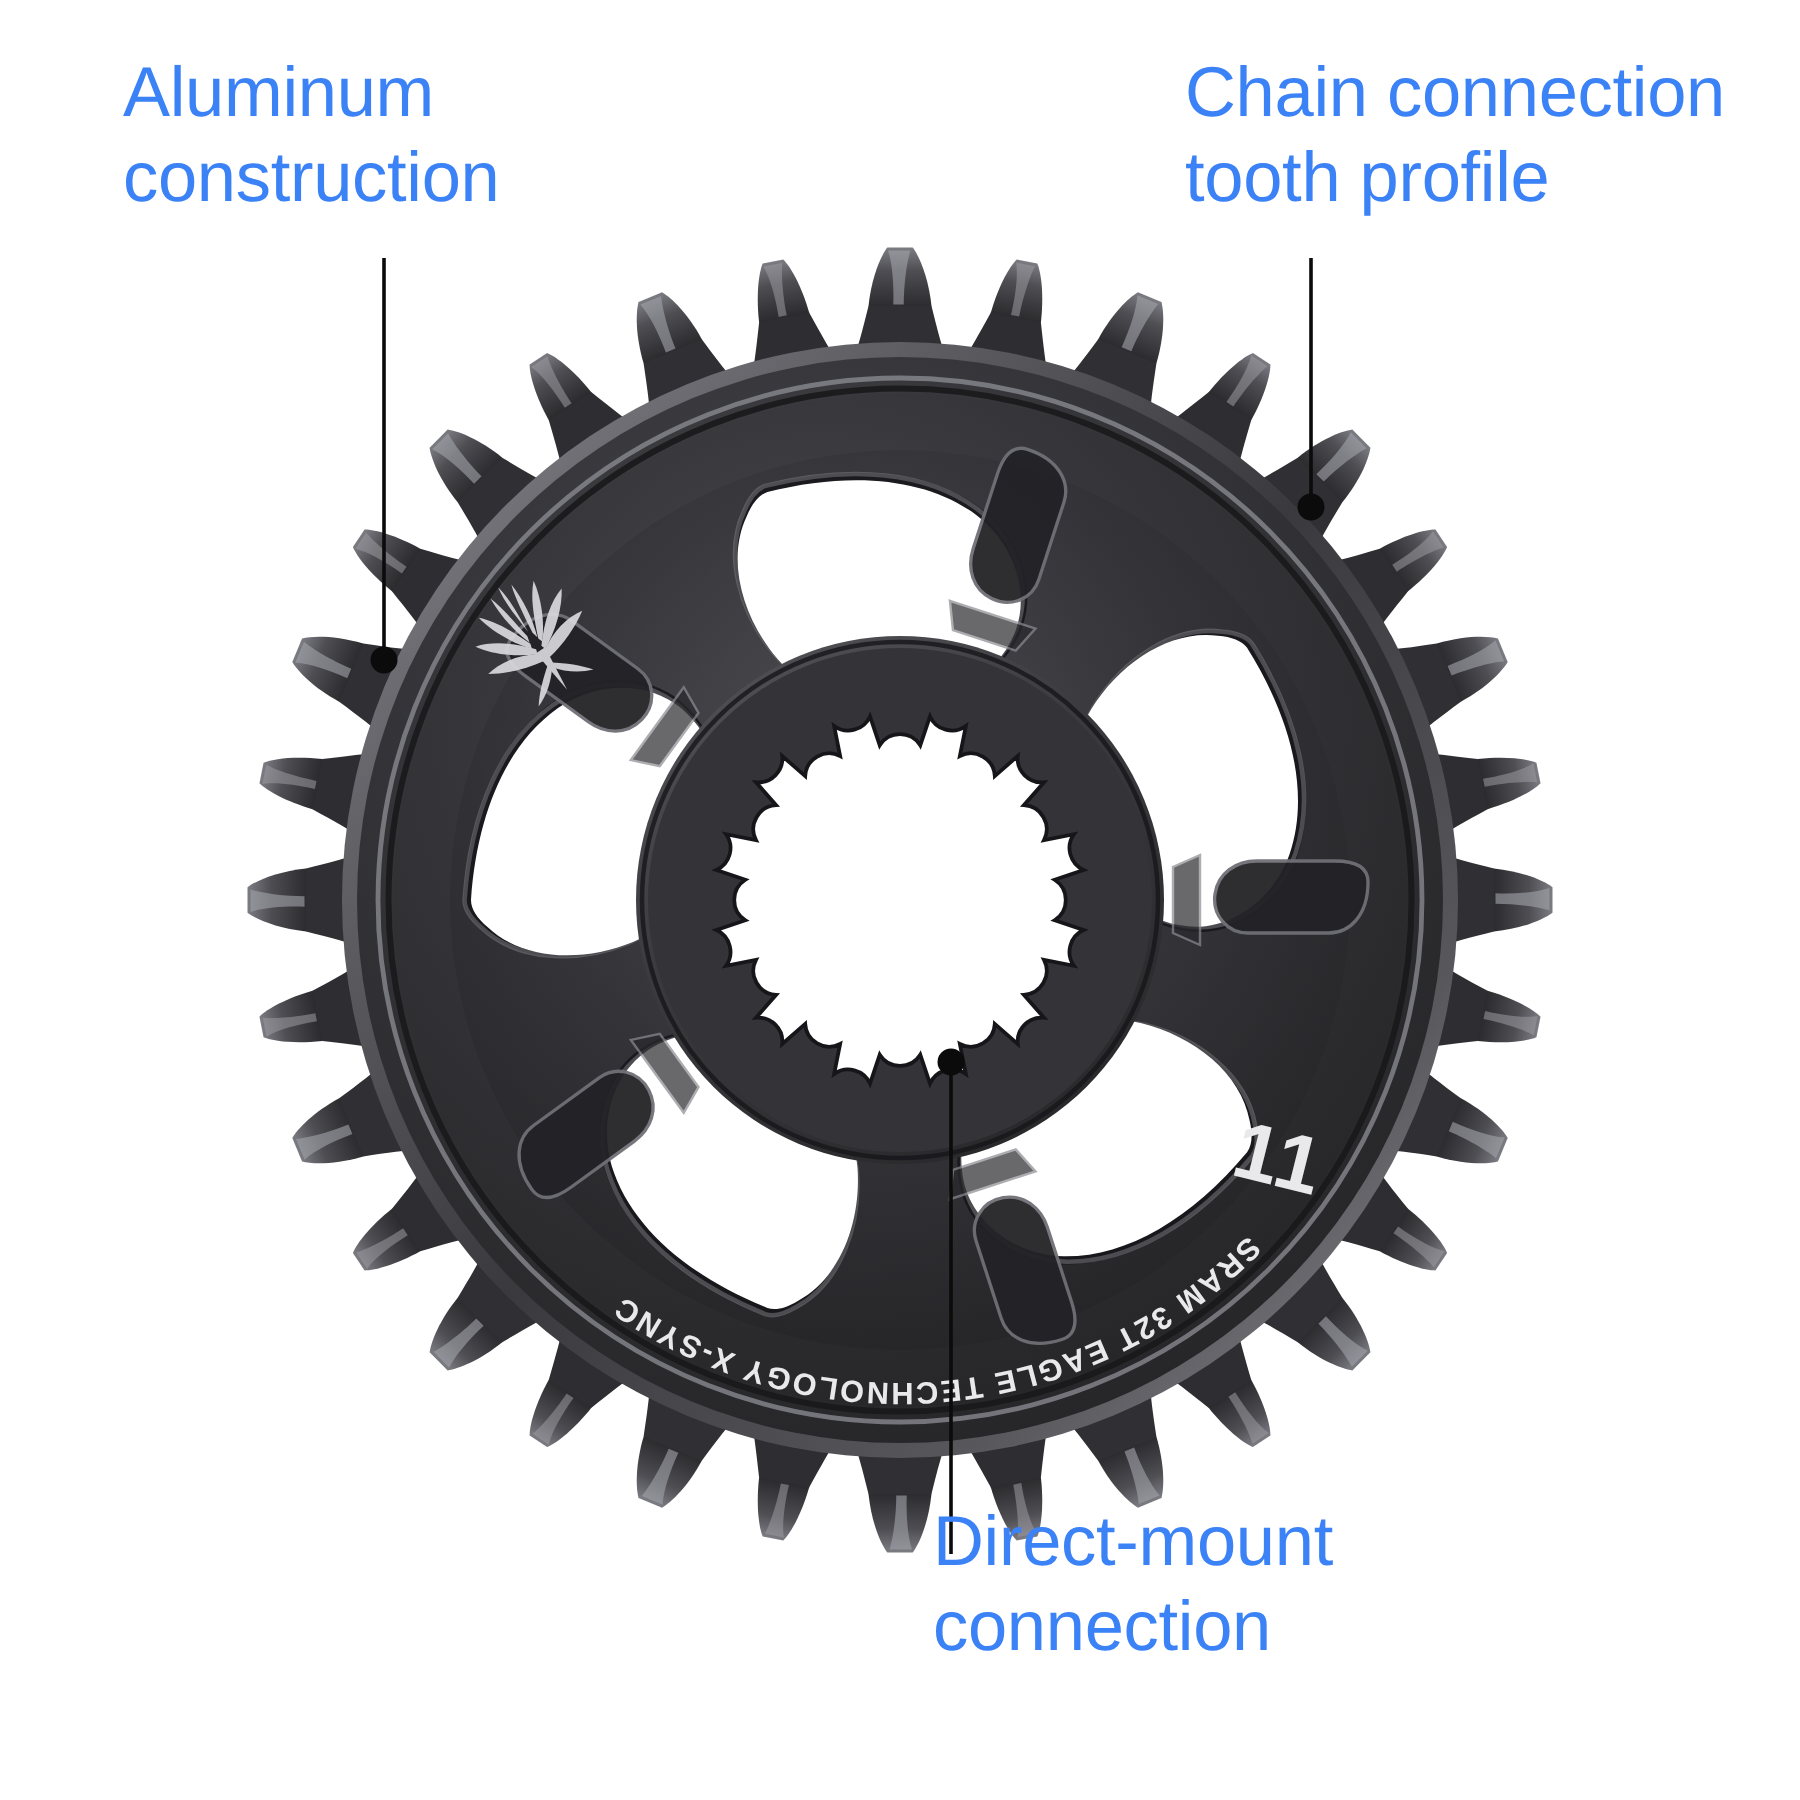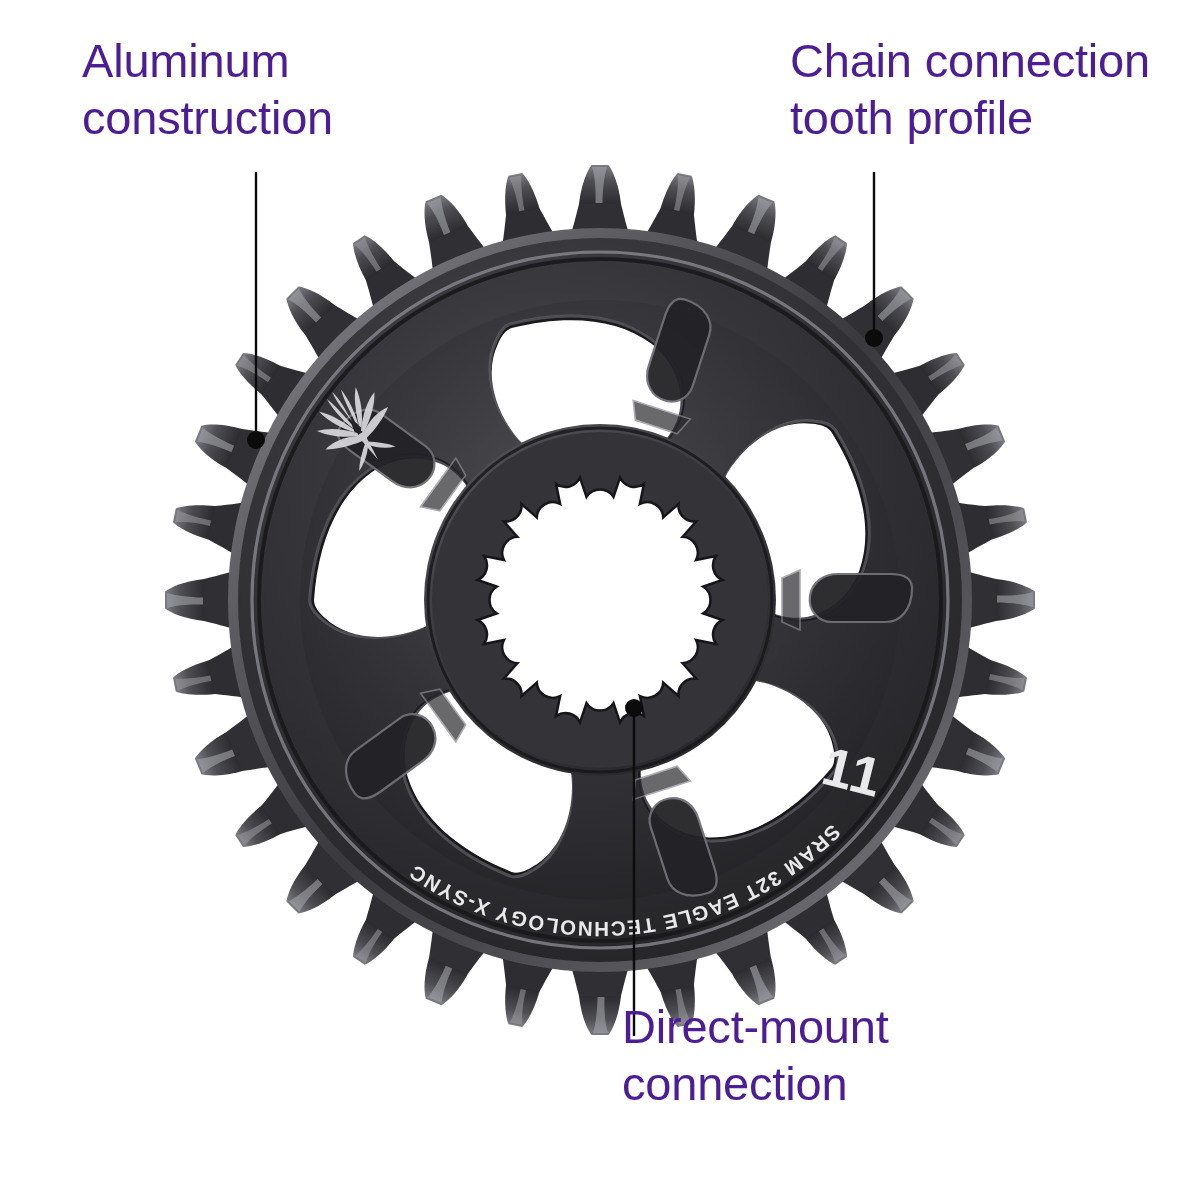--- a/index.html
+++ b/index.html
@@ -14,21 +14,21 @@
     width:1200px; height:1200px;
     background:#ffffff;
   }
 
   
   .callout-label {
     position:absolute;
     font-family:"Liberation Sans", sans-serif;
     font-size:47px;
     line-height:1.22;
-    color:#4c1d95;
+    color:#3b82f6;
     letter-spacing:-0.2px;
     white-space:pre-line;
     font-weight:400;
   }
   #label-aluminum      { left:82px;  top:32px;  text-align:left; }
   #label-tooth         { left:790px; top:32px;  text-align:left; }
   #label-directmount   { left:622px; top:998px; text-align:left; }
 
   
   #product-svg {

